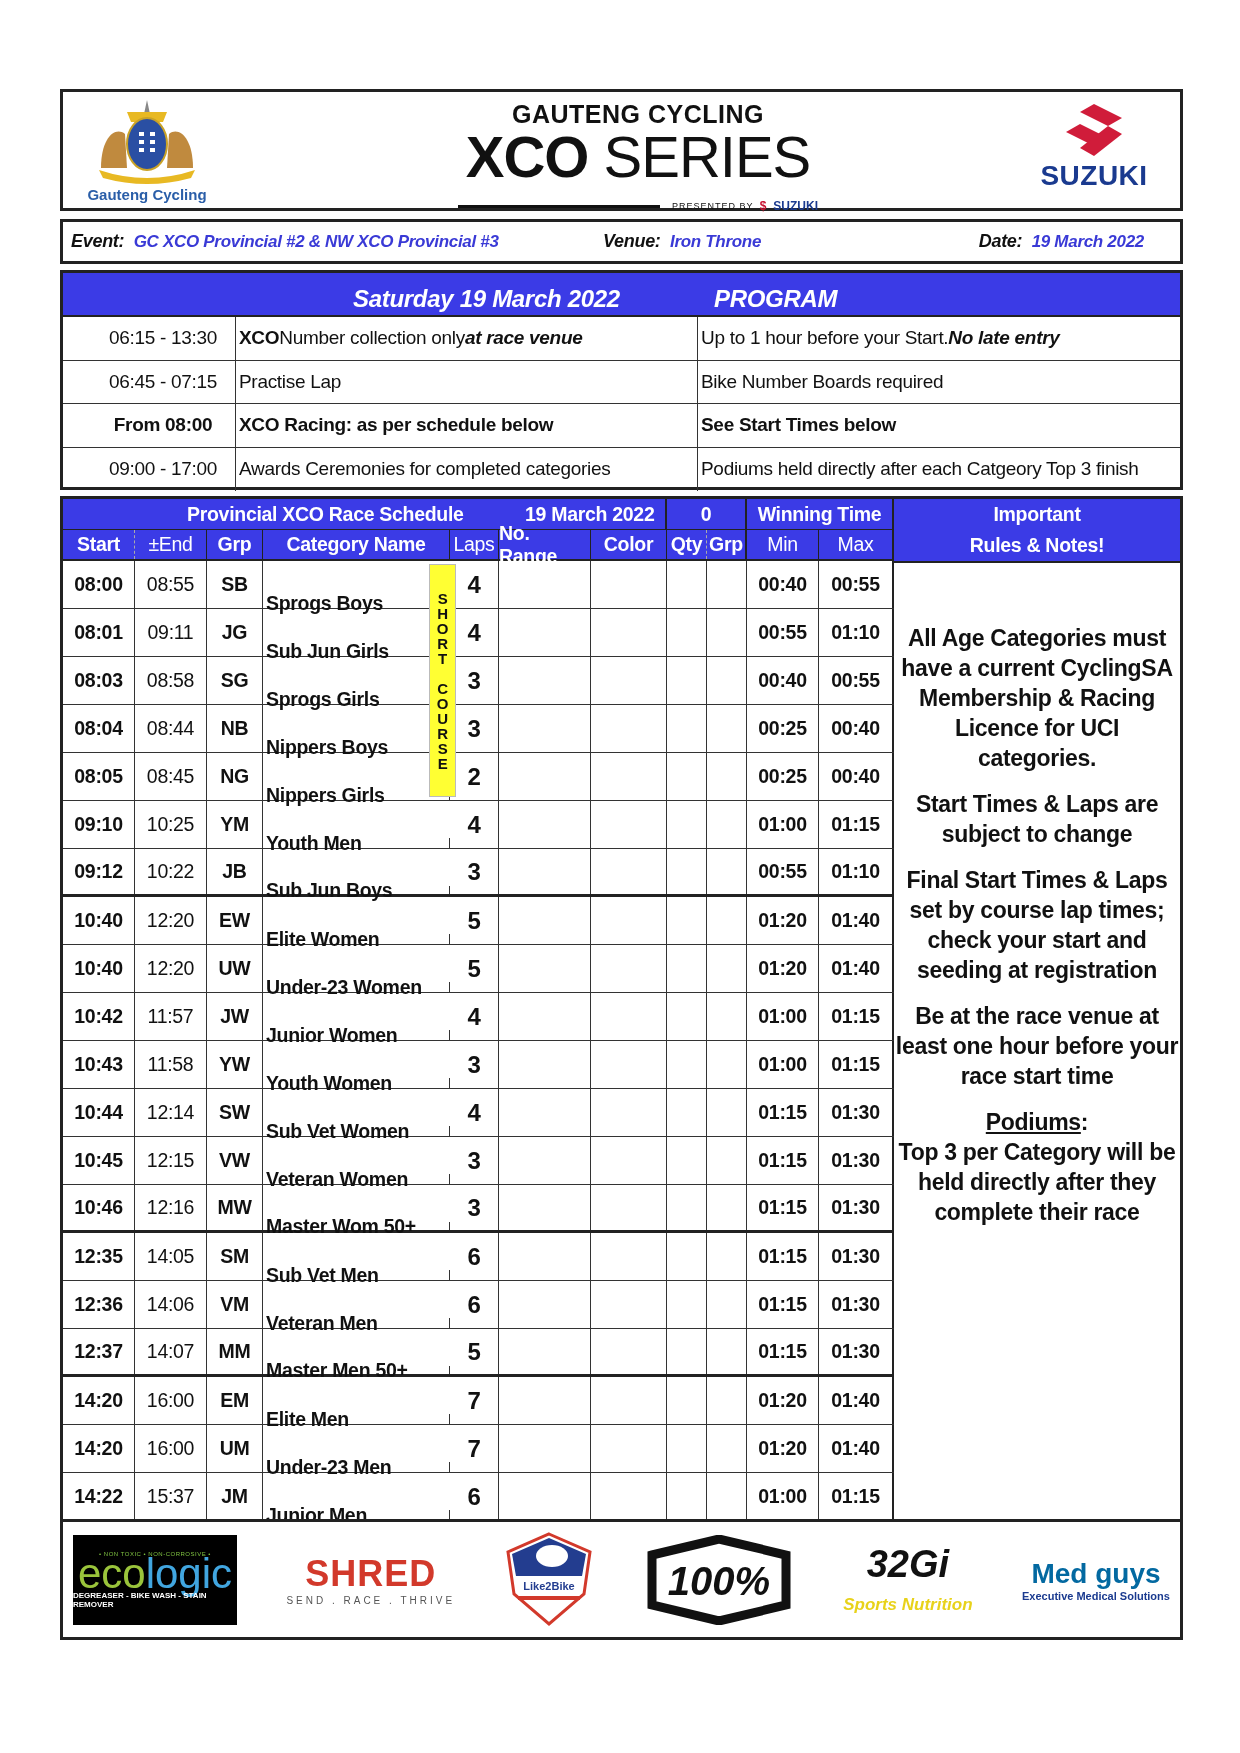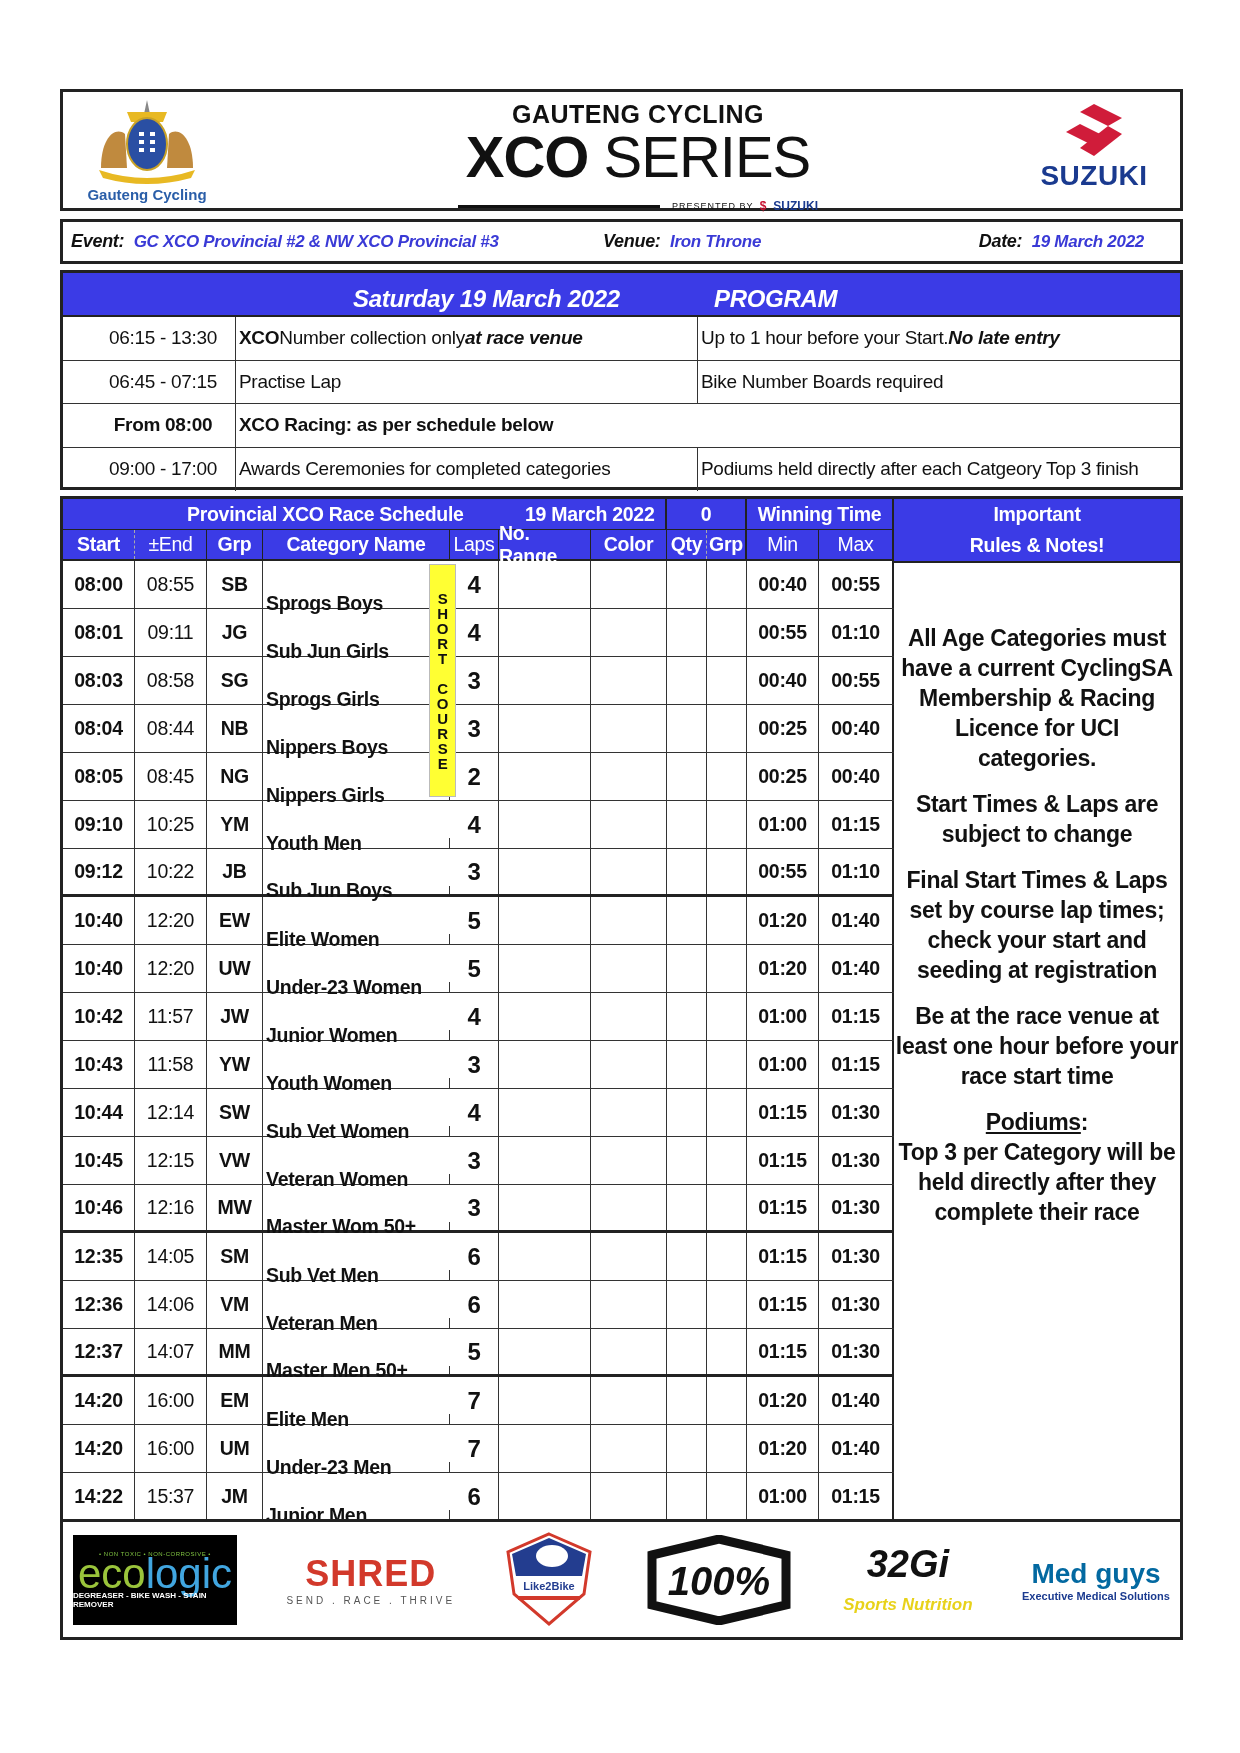--- a/index.html
+++ b/index.html
@@ -197,20 +197,24 @@
         <div class="pc3">
           <span class="">Bike Number Boards required</span>
           <span class="bi"></span>
         </div>
       </div>
       <div class="prog-row">
         <div class="pc1 b">From 08:00</div>
         <div class="pc2">
           <span class="b">XCO Racing: as per schedule below</span>
           <span></span>
+          <span class="bi"></span>
+        </div>
+        <div class="pc3">
+          <span class="b">See Start Times below</span>
           <span class="bi"></span>
         </div>
       </div>
       <div class="prog-row">
         <div class="pc1">09:00 - 17:00</div>
         <div class="pc2">
           <span class="b"></span>
           <span>Awards Ceremonies for completed categories</span>
           <span class="bi"></span>
         </div>

